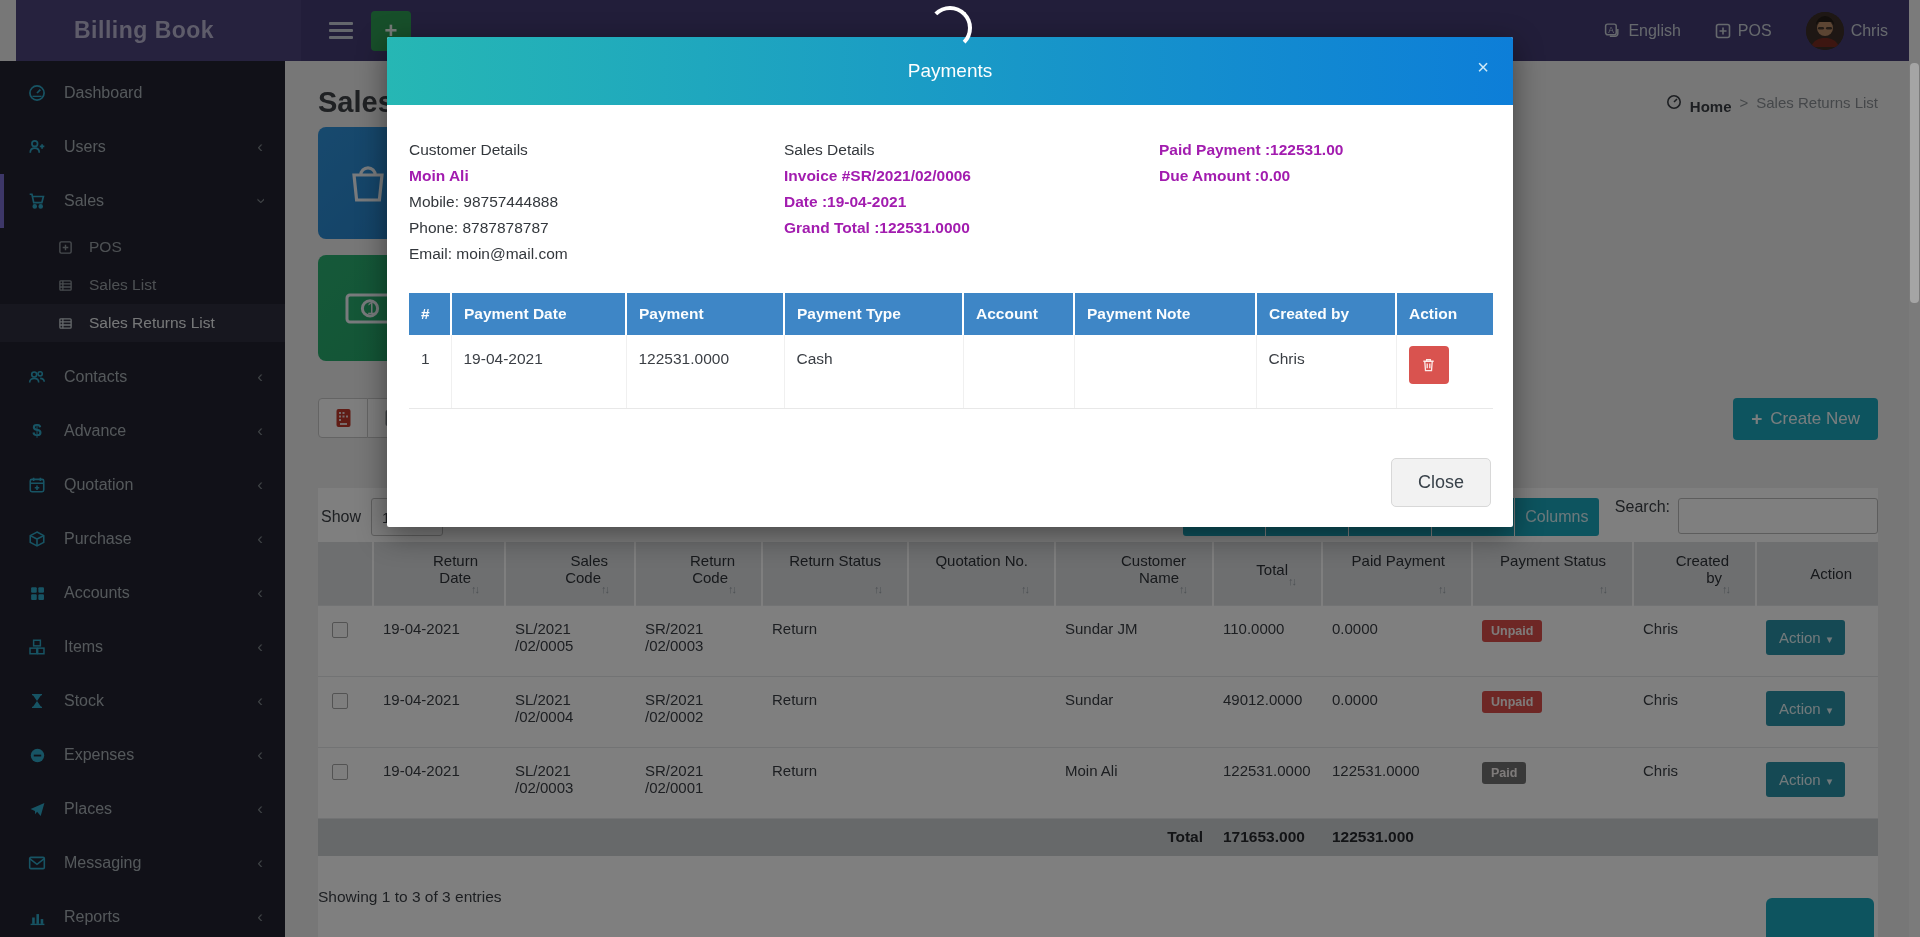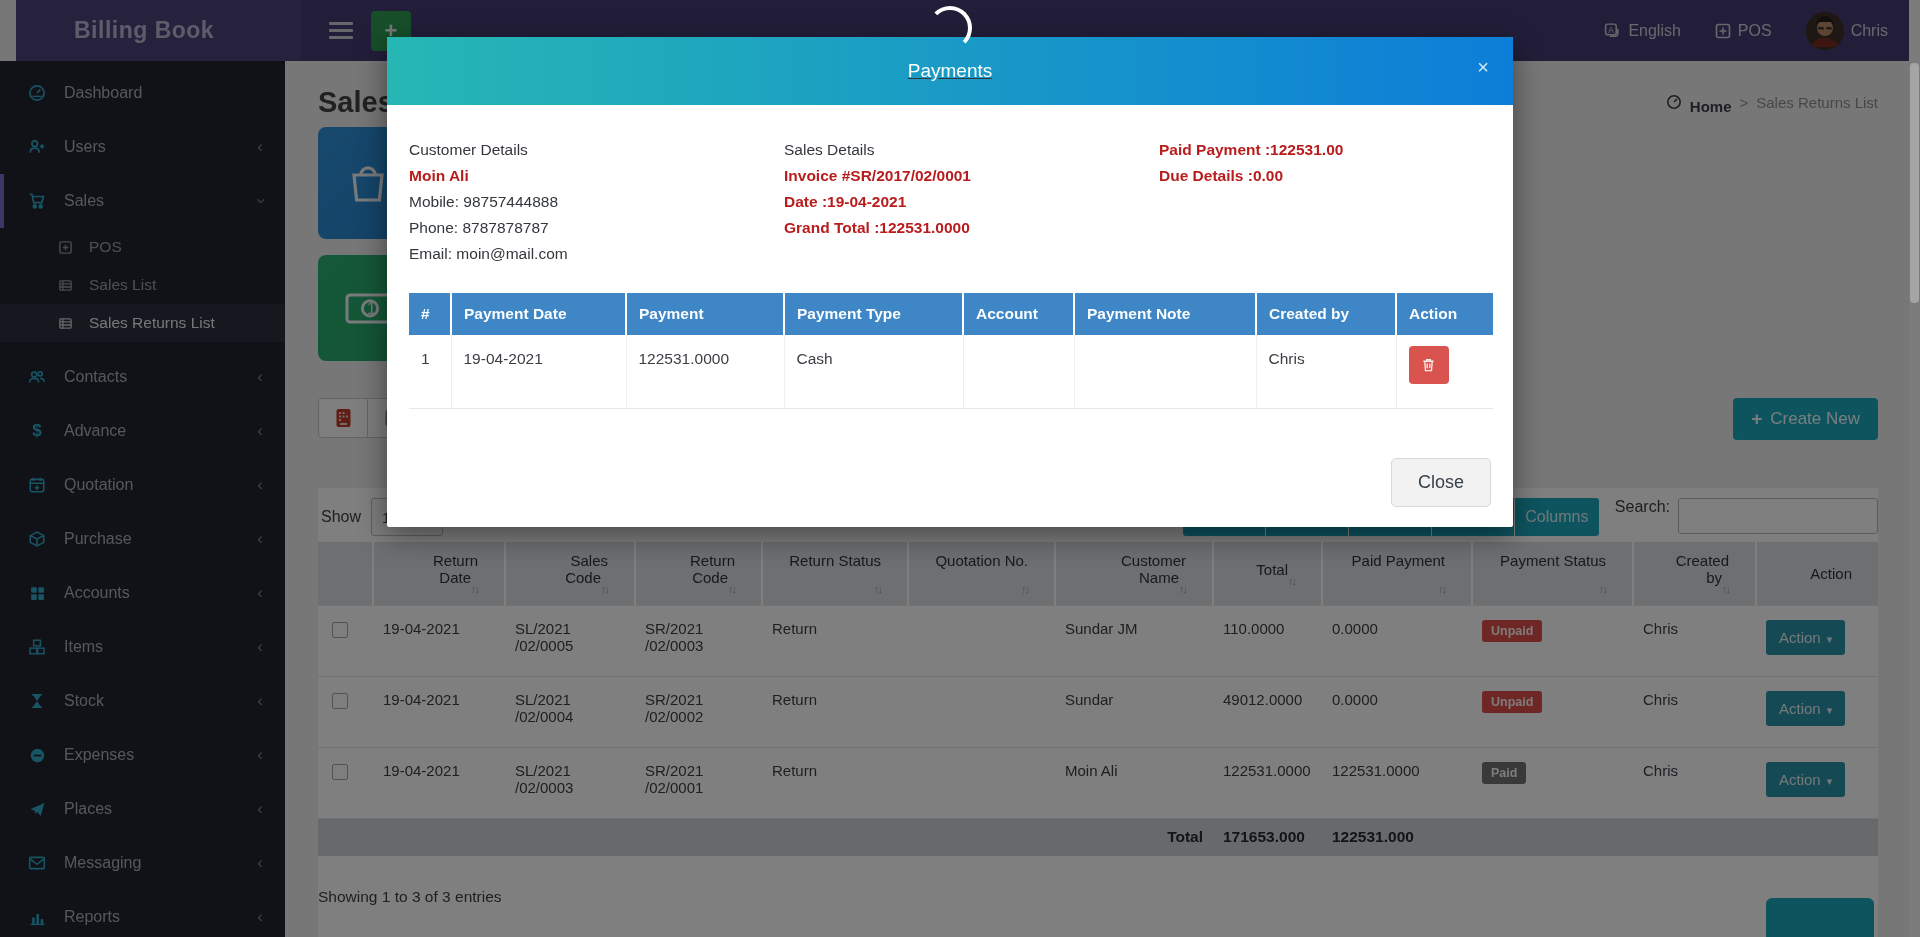--- a/index.html
+++ b/index.html
@@ -81,29 +81,29 @@
   .btn-action .caret { font-size:11px; margin-left:6px; }
   .rt tfoot td { background:#cfd2d5; font-weight:bold; font-size:15.5px; color:#26292d; padding:9px 10px; height:37px; }
   .tfoot-label { text-align:right; }
 
   .panel-foot { display:flex; justify-content:space-between; margin-top:32px; font-size:15.5px; color:#3a3e44; position:relative; }
   .pager-btn { position:absolute; right:4px; top:10px; width:108px; height:46px; background:#1ba9bf; border-radius:6px; cursor:pointer; }
 
   
   .overlay { position:absolute; inset:0; background:rgba(0,0,0,0.5); z-index:500; }
   .modal { position:absolute; left:387px; top:37px; width:1126px; height:490px; background:#fff; z-index:600; box-shadow:0 8px 30px rgba(0,0,0,.45); border-radius:2px; }
-  .modal-head { height:68px; background:linear-gradient(90deg,#26b7b4,#0d7ed8); display:flex; align-items:center; justify-content:center; position:relative; border-radius:2px 2px 0 0;text-decoration:underline; }
+  .modal-head { height:68px; background:linear-gradient(90deg,#26b7b4,#0d7ed8); display:flex; align-items:center; justify-content:center; position:relative; border-radius:2px 2px 0 0; }
   .modal-title { color:#fdfefe; font-size:19px; }
   .modal-x { position:absolute; right:24px; top:20px; color:#cfe9f6; font-size:20px; cursor:pointer; line-height:1; }
   .modal-body { padding:22px 22px 0 22px; }
   .details { display:flex; font-size:15.5px; color:#33373c; }
   .det-col { line-height:26px;margin-top:10px; }
   .det-col.c1 { width:375px; }
   .det-col.c2 { width:375px; }
-  .det-col b { color:#b91c1c; }
+  .det-col b { color:#a21caf; }
   .pay-table { width:100%; border-collapse:collapse; table-layout:fixed; margin-top:26px; }
   .pay-table thead th { background:#3e86c6; color:#fbfdfe; font-weight:bold; font-size:15.5px; text-align:left; padding:12px 12px; border-left:2px solid #fff; }
   .pay-table thead th:first-child { border-left:none; }
   .pay-table tbody td { padding:15px 12px 24px 12px; font-size:15.5px; color:#3a3e44; border-bottom:1px solid #e8e8e8; border-left:1px solid #f0f0f0; vertical-align:top; }
   .pay-table tbody td:first-child { border-left:none; }
   .btn-trash { width:40px; height:38px; background:#d9534f; border:none; border-radius:4px; display:flex; align-items:center; justify-content:center; cursor:pointer; margin-top:-4px; }
   .btn-close { position:absolute; right:22px; bottom:20px; padding:13px 26px; font-size:18px; color:#39424a; background:#f2f2f2; border:1px solid #d8d8d8; border-radius:5px; cursor:pointer; }
 
   
   .spinner { position:absolute; left:928px; top:6px; width:44px; height:44px; border:4px solid transparent; border-top-color:#fff; border-right-color:#fff; border-radius:50%; z-index:700; animation:spin 1s linear infinite; }
@@ -534,27 +534,27 @@
     <div class="details">
       <div class="det-col c1">
         <div>Customer Details</div>
         <div><b>Moin Ali</b></div>
         <div>Mobile: 98757444888</div>
         <div>Phone: 8787878787</div>
         <div>Email: moin@mail.com</div>
       </div>
       <div class="det-col c2">
         <div>Sales Details</div>
-        <div><b>Invoice #SR/2017/02/0001</b></div>
+        <div><b>Invoice #SR/2021/02/0006</b></div>
         <div><b>Date :19-04-2021</b></div>
         <div><b>Grand Total :122531.0000</b></div>
       </div>
       <div class="det-col c3">
         <div><b>Paid Payment :122531.00</b></div>
-        <div><b>Due Details :0.00</b></div>
+        <div><b>Due Amount :0.00</b></div>
       </div>
     </div>
 
     <table class="pay-table">
       <colgroup>
         <col style="width:42px">
           <col style="width:175px">
           <col style="width:158px">
           <col style="width:179px">
           <col style="width:111px">

